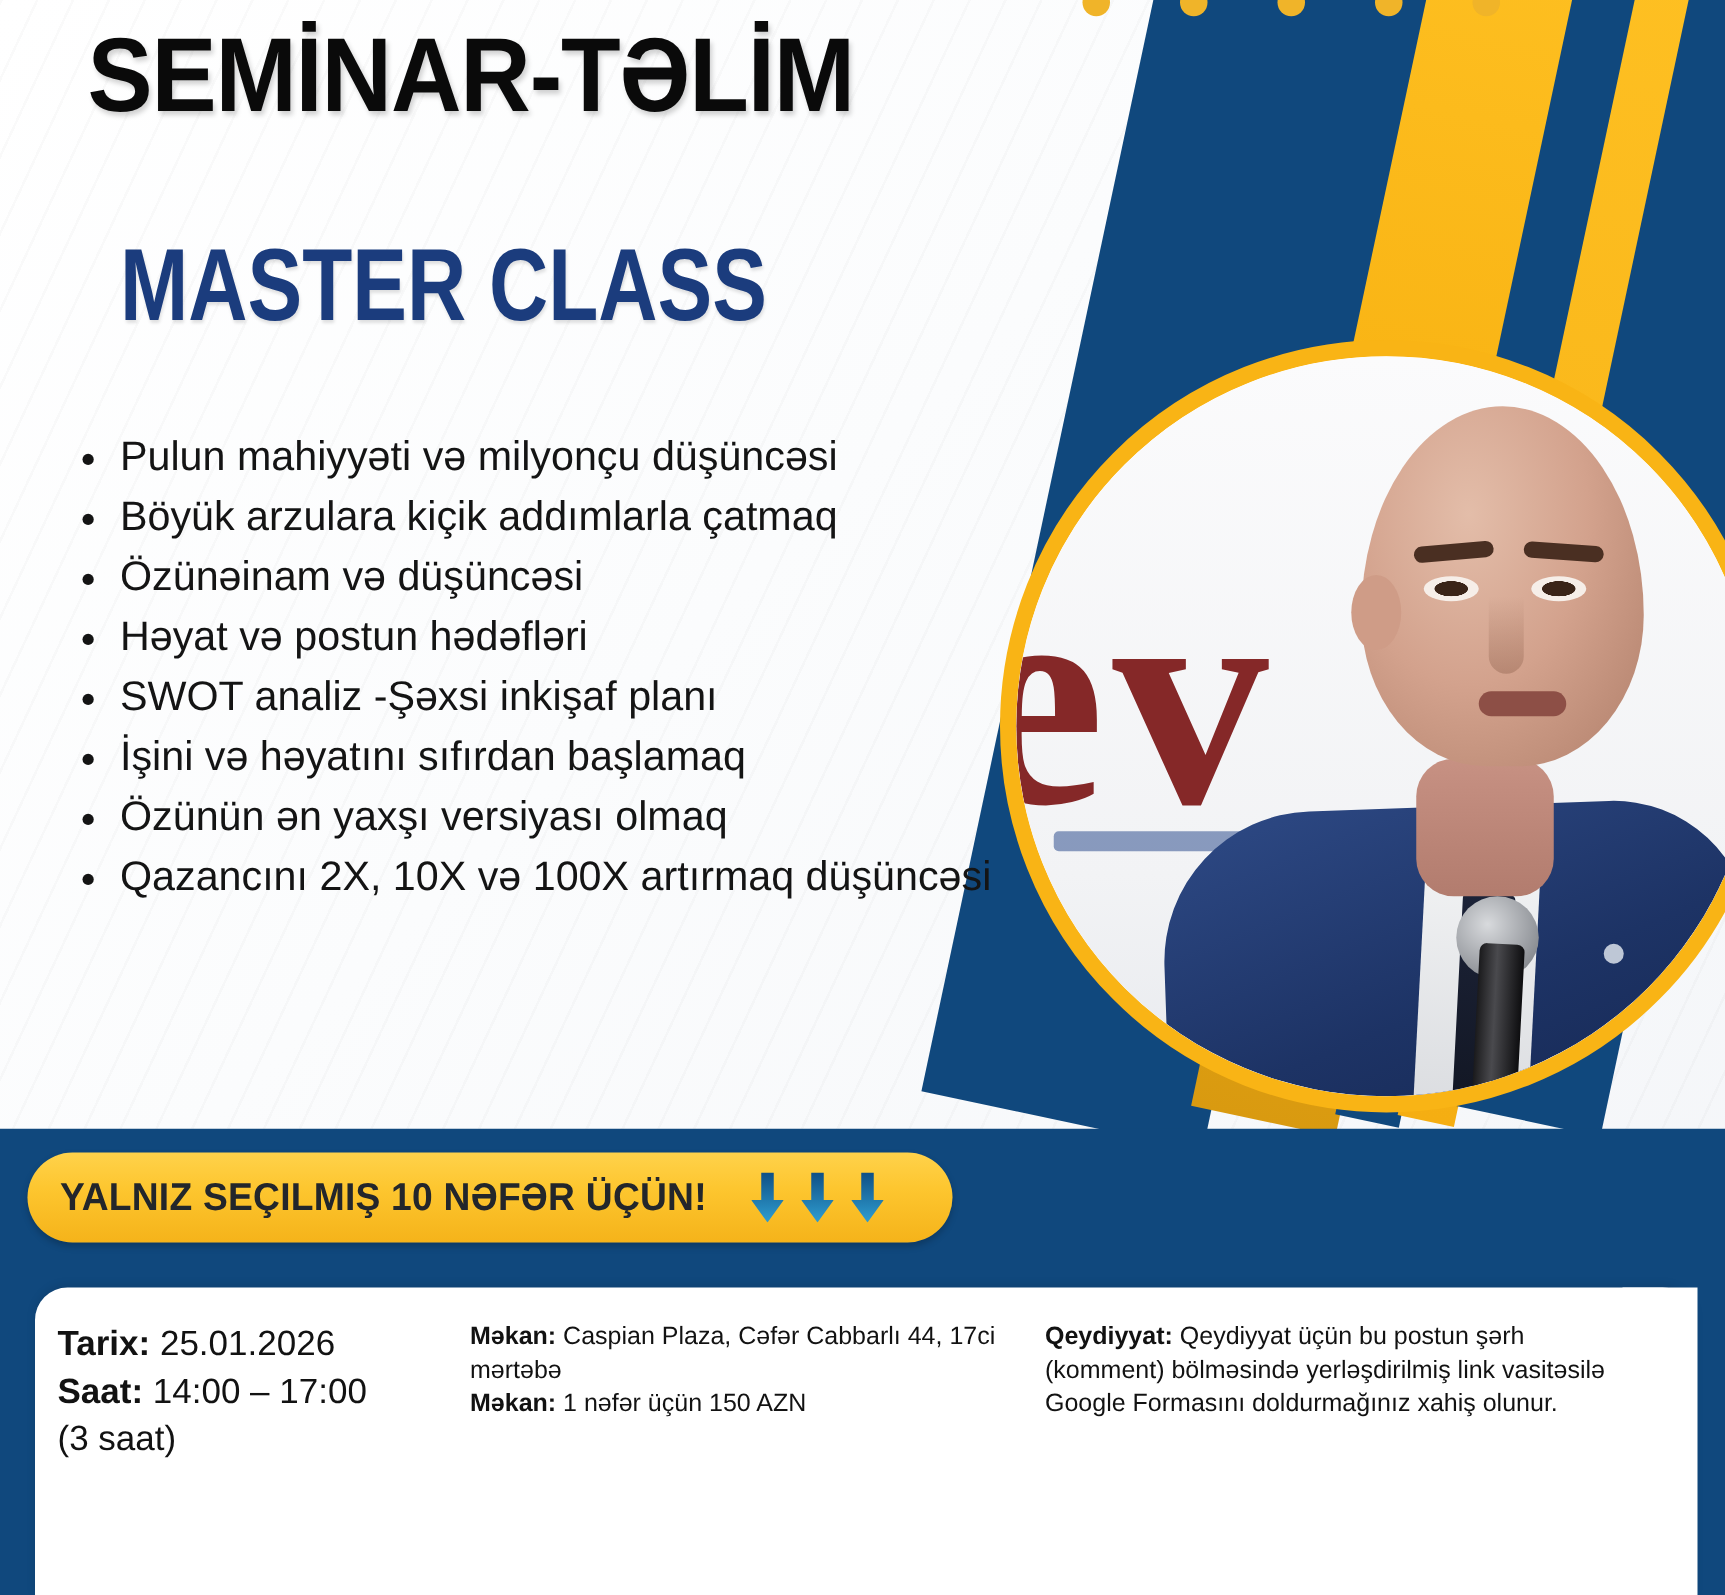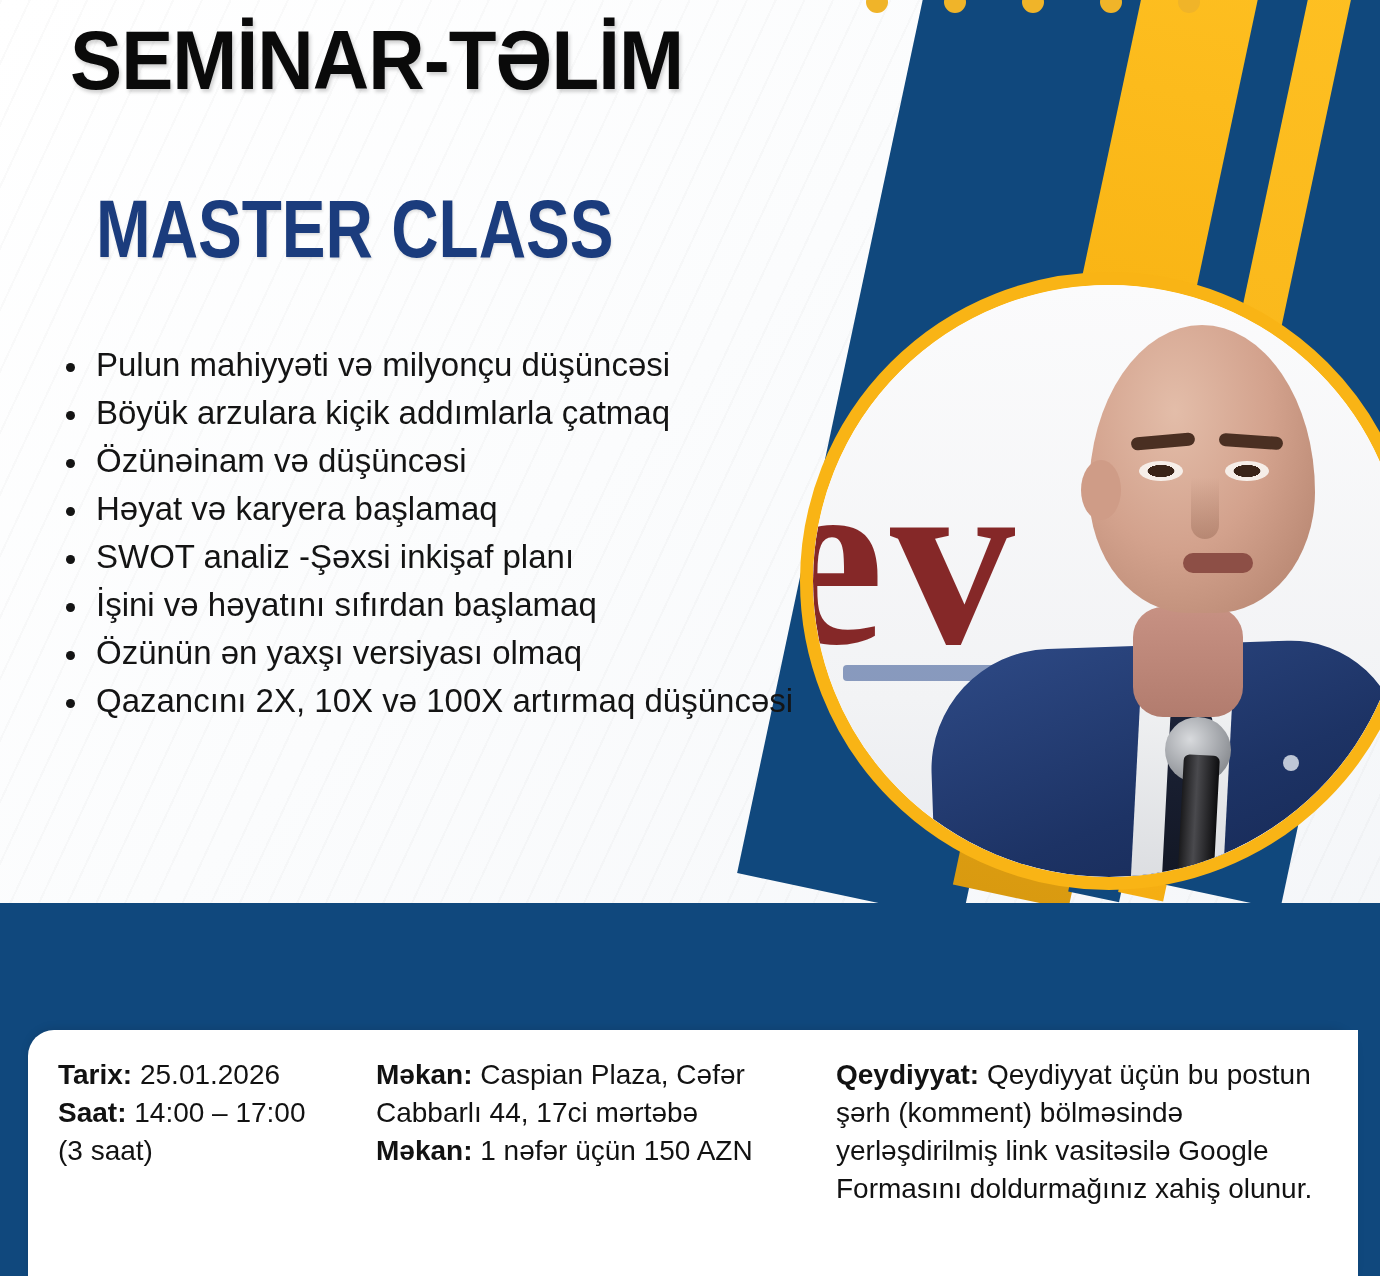--- a/index.html
+++ b/index.html
@@ -153,26 +153,26 @@
     position:absolute;left:28px;top:1030px;width:1328px;height:246px;
     background:#ffffff;border-radius:26px 26px 0 0;
     display:flex;padding:26px 0 0 0;box-sizing:border-box;
     box-shadow:0 -2px 8px rgba(0,0,0,.10);
   }
   #card::after{ 
     content:"";position:absolute;right:-2px;top:0;width:60px;height:246px;
     background:radial-gradient(ellipse at 0% 50%,rgba(255,255,255,0) 60%,#ffffff 61%);
   }
   .col{padding:0 18px;box-sizing:border-box;}
-  .col-1{width:330px;padding-left:30px;}
+  .col-1{width:330px;padding-left:18px;}
   .col-2{width:460px;}
   .col-3{width:520px;}
   .card-line{font-size:28px;line-height:1.36;color:#121212;}
   .card-line b{font-weight:700;}
-  .card-para{font-size:28px;line-height:1.36;color:#121212;}
+  .card-para{font-size:20px;line-height:1.36;color:#121212;}
   .card-para b{font-weight:700;}
 </style>
 </head>
 <body>
 
 <div id="poster">
 
   <div class="ribbon rb1"></div>
   <div class="ribbon rb2"></div>
   <div class="ribbon rb3"></div>
@@ -214,29 +214,47 @@
     </div>
   </div>
 
   <div id="title-main">SEMİNAR-TƏLİM</div>
   <div id="title-sub">MASTER CLASS</div>
 
   <ul id="bullets">
     <li>Pulun mahiyyəti və milyonçu düşüncəsi</li>
     <li>Böyük arzulara kiçik addımlarla çatmaq</li>
     <li>Özünəinam və düşüncəsi</li>
-    <li>Həyat və karyera başlamaq</li>
+    <li>Həyat və postun hədəfləri</li>
     <li>SWOT analiz -Şəxsi inkişaf planı</li>
     <li>İşini və həyatını sıfırdan başlamaq</li>
     <li>Özünün ən yaxşı versiyası olmaq</li>
     <li class="justify">Qazancını 2X, 10X və 100X artırmaq düşüncəsi</li>
   </ul>
 
   <div id="blue-band"></div>
 
+  <div id="pill">
+    <span id="pill-text">YALNIZ SEÇILMIŞ 10 NƏFƏR ÜÇÜN!</span>
+    <svg class="arrow" viewBox="0 0 26 40">
+      <defs>
+          <linearGradient id="ag" x1="0" y1="0" x2="0" y2="1">
+        <stop offset="0%" stop-color="#0f4f86"></stop>
+            <stop offset="100%" stop-color="#2f9ed0"></stop>
+      </linearGradient>
+        </defs>
+      <polygon points="8,0 18,0 18,22 26,22 13,40 0,22 8,22" fill="url(#ag)"></polygon>
+    </svg>
+    <svg class="arrow" viewBox="0 0 26 40">
+      <polygon points="8,0 18,0 18,22 26,22 13,40 0,22 8,22" fill="url(#ag)"></polygon>
+    </svg>
+    <svg class="arrow" viewBox="0 0 26 40">
+      <polygon points="8,0 18,0 18,22 26,22 13,40 0,22 8,22" fill="url(#ag)"></polygon>
+    </svg>
+  </div>
 
   <div id="blue-strip-bottom"></div>
 
   <div id="card">
 
     <div class="col col-1">
       <div class="card-line">
         <b>Tarix:</b><span> 25.01.2026</span>
       </div>
       <div class="card-line">

